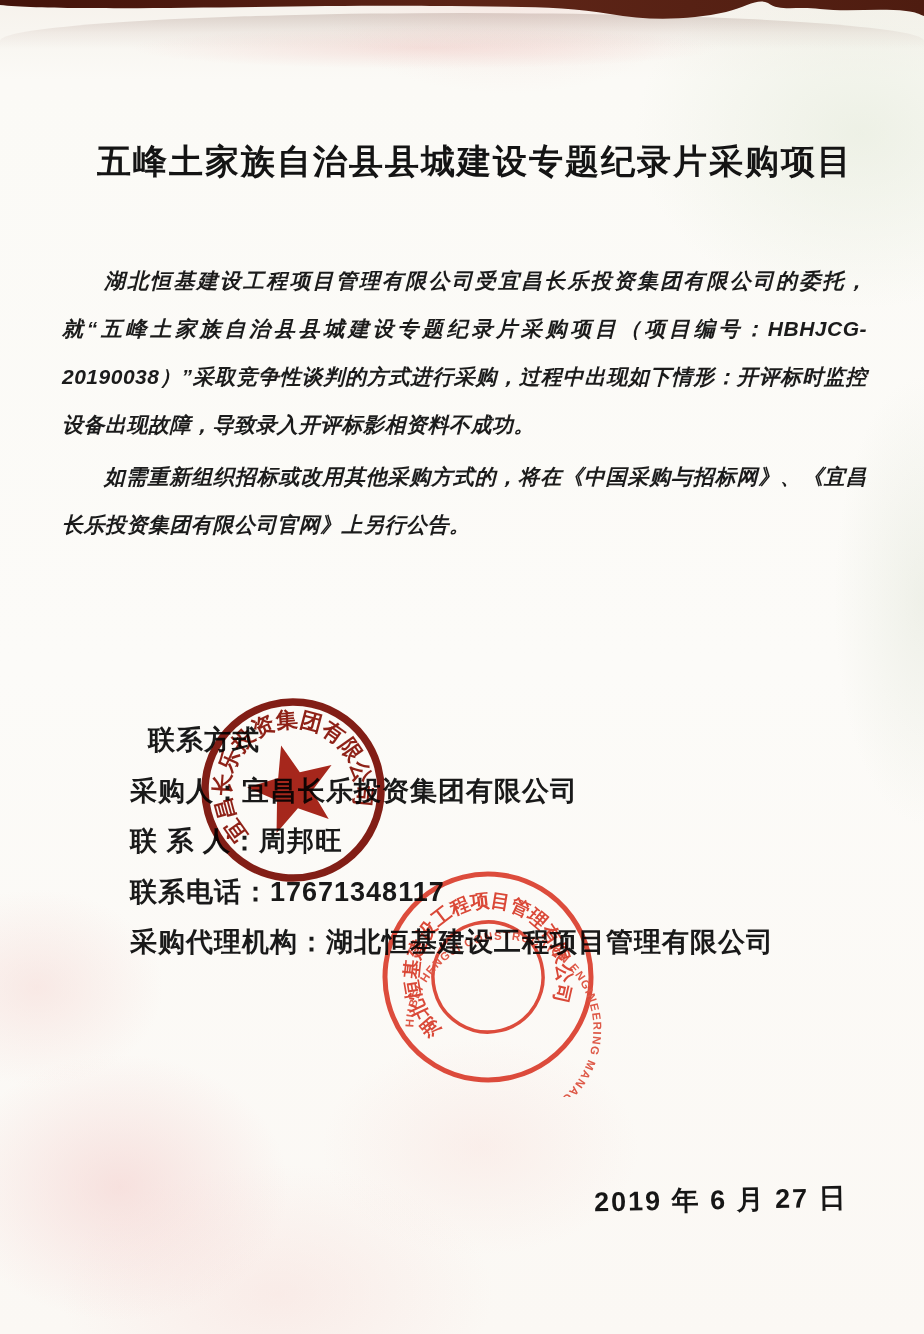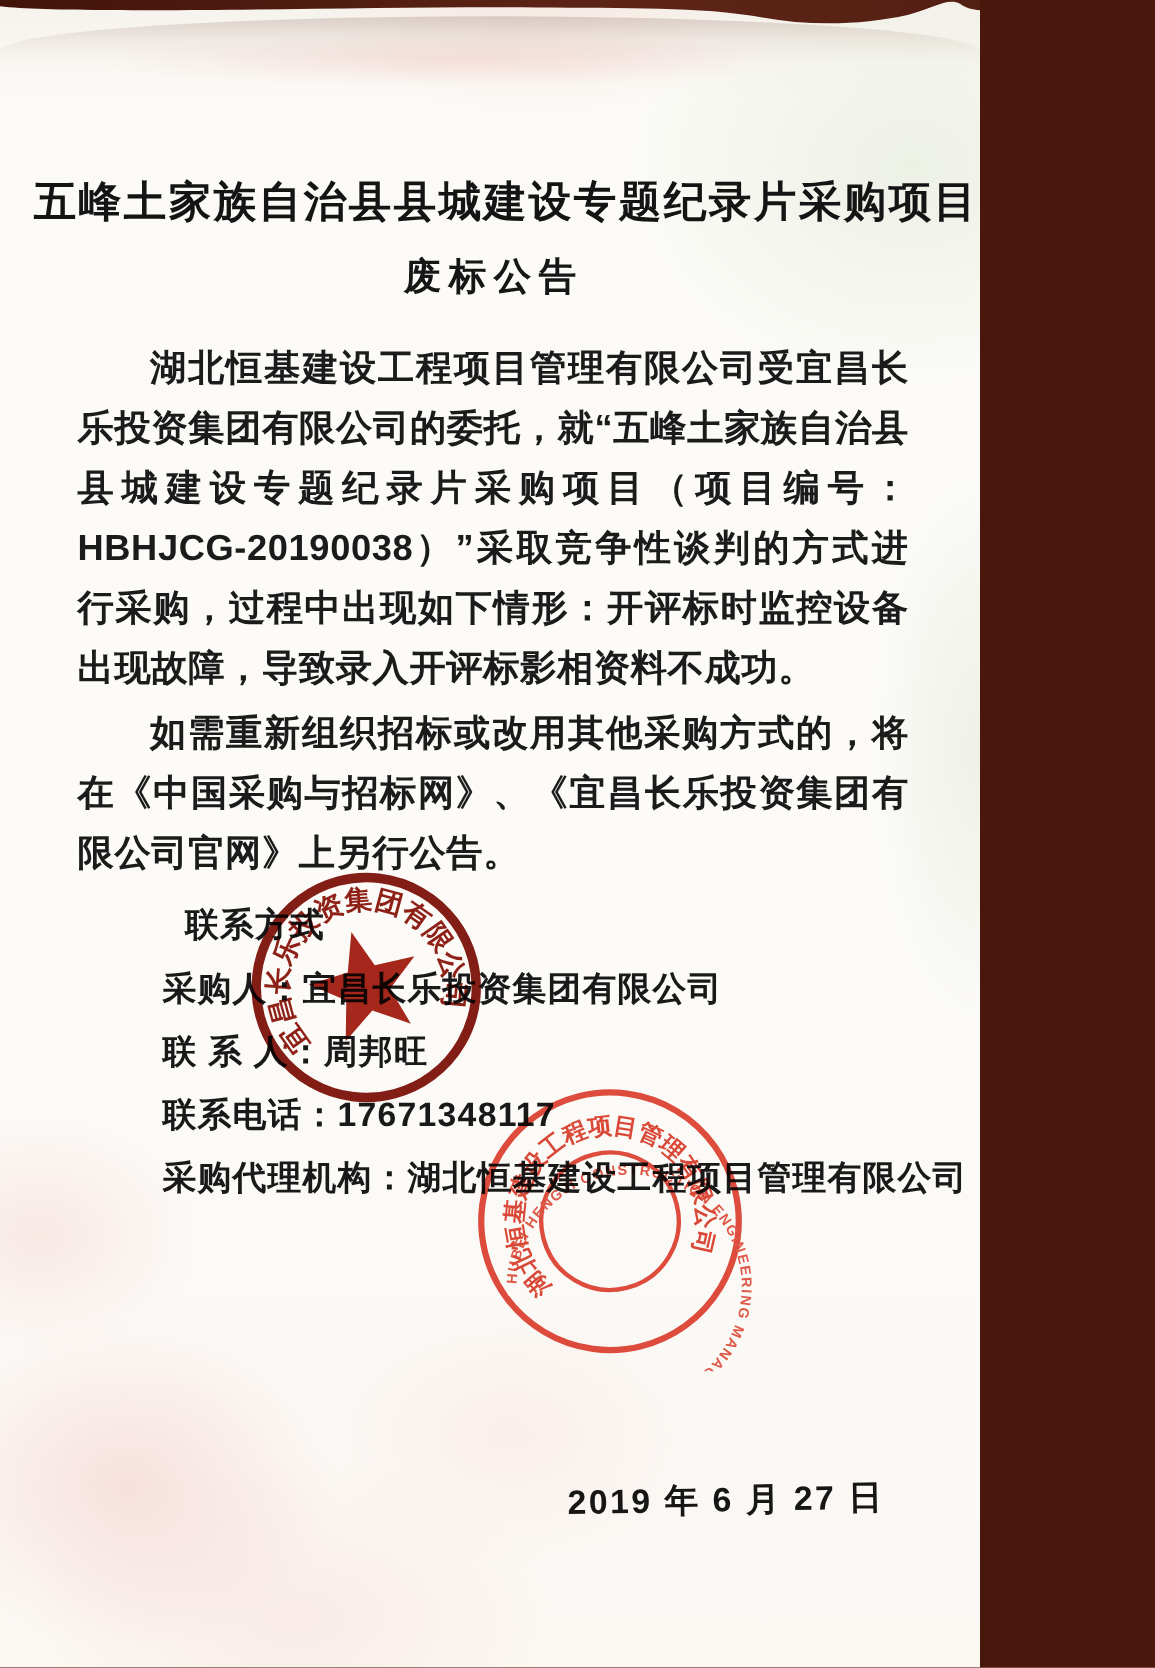--- a/index.html
+++ b/index.html
@@ -1,21 +1,21 @@
 <!DOCTYPE html>
 <html><head>
 <meta charset="utf-8">
 <style>
   html,body{margin:0;padding:0;}
   body{
     width:924px;height:1334px;overflow:hidden;
     font-family:"Liberation Sans","DejaVu Sans",sans-serif;
     background:#4a170d;
   }
-  .scene{position:relative;width:784px;height:1334px;overflow:hidden;}
+  .scene{position:relative;width:924px;height:1334px;overflow:hidden;}
   .paper{
     position:absolute;inset:0;
     background:
       radial-gradient(420px 30px at 46% 48px, rgba(238,192,188,.40), transparent 70%),
       radial-gradient(260px 130px at 55% 0%,  rgba(246,222,218,.45), transparent 72%),
       radial-gradient(320px 250px at 93% 10%, rgba(226,233,216,.55), transparent 70%),
       radial-gradient(120px 300px at 100% 45%, rgba(214,220,203,.35), transparent 75%),
       radial-gradient(180px 140px at 4% 74%,  rgba(244,212,208,.45), transparent 70%),
       radial-gradient(240px 190px at 13% 89%, rgba(243,205,203,.55), transparent 70%),
       radial-gradient(300px 180px at 30% 97%, rgba(246,216,212,.40), transparent 72%),
@@ -32,23 +32,23 @@
     position:absolute;top:139px;left:0;right:0;z-index:2;
     text-align:center;padding-left:26px;
     font-size:34px;font-weight:800;letter-spacing:2px;color:#141414;
   }
   .title2{
     position:absolute;top:201px;left:0;right:0;z-index:2;
     text-align:center;padding-left:6px;
     font-size:30px;font-weight:800;letter-spacing:6px;color:#161616;
   }
   .content{
-    position:absolute;top:271px;left:62px;right:57px;z-index:2;
-    font-size:29px;line-height:48px;font-weight:600;color:#1b1b1b;
-    text-align:justify;letter-spacing:.5px;
+    position:absolute;top:257px;left:62px;right:57px;z-index:2;
+    font-size:21px;line-height:48px;font-weight:600;color:#1b1b1b;
+    text-align:justify;letter-spacing:.5px;font-style:italic;
   }
   .content p{margin:0;text-indent:2em;}
   .content p.p2{margin-top:6px;}
   .content p.p3{margin-top:4px;}
   .contact{
     position:absolute;top:715px;left:98px;right:20px;z-index:2;
     font-size:27px;font-weight:700;color:#191919;letter-spacing:1px;margin-left:32px;
   }
   .contact .crow{height:50.5px;line-height:50.5px;white-space:nowrap;}
   .contact .contact-heading{padding-left:18px;}
@@ -71,21 +71,20 @@
   .s2cn{fill:#dc4332;font-size:19px;font-weight:700;font-family:"Liberation Sans",sans-serif;}
 </style>
 </head>
 <body>
 
 <div class="scene">
   <div class="paper">
     <div class="crease"></div>
 
     <div class="title1">五峰土家族自治县县城建设专题纪录片采购项目</div>
-    <div class="title2">废标公告</div>
 
     <div class="content">
       <p class="p1">湖北恒基建设工程项目管理有限公司受宜昌长乐投资集团有限公司的委托，就“五峰土家族自治县县城建设专题纪录片采购项目（项目编号：HBHJCG-20190038）”采取竞争性谈判的方式进行采购，过程中出现如下情形：开评标时监控设备出现故障，导致录入开评标影相资料不成功。</p>
       <p class="p3">如需重新组织招标或改用其他采购方式的，将在《中国采购与招标网》、《宜昌长乐投资集团有限公司官网》上另行公告。</p>
     </div>
 
     <div class="contact">
       <div class="crow contact-heading">联系方式</div>
       <div class="crow"><span>采购人：</span><span>宜昌长乐投资集团有限公司</span></div>
       <div class="crow"><span>联 系 人：</span><span>周邦旺</span></div>

